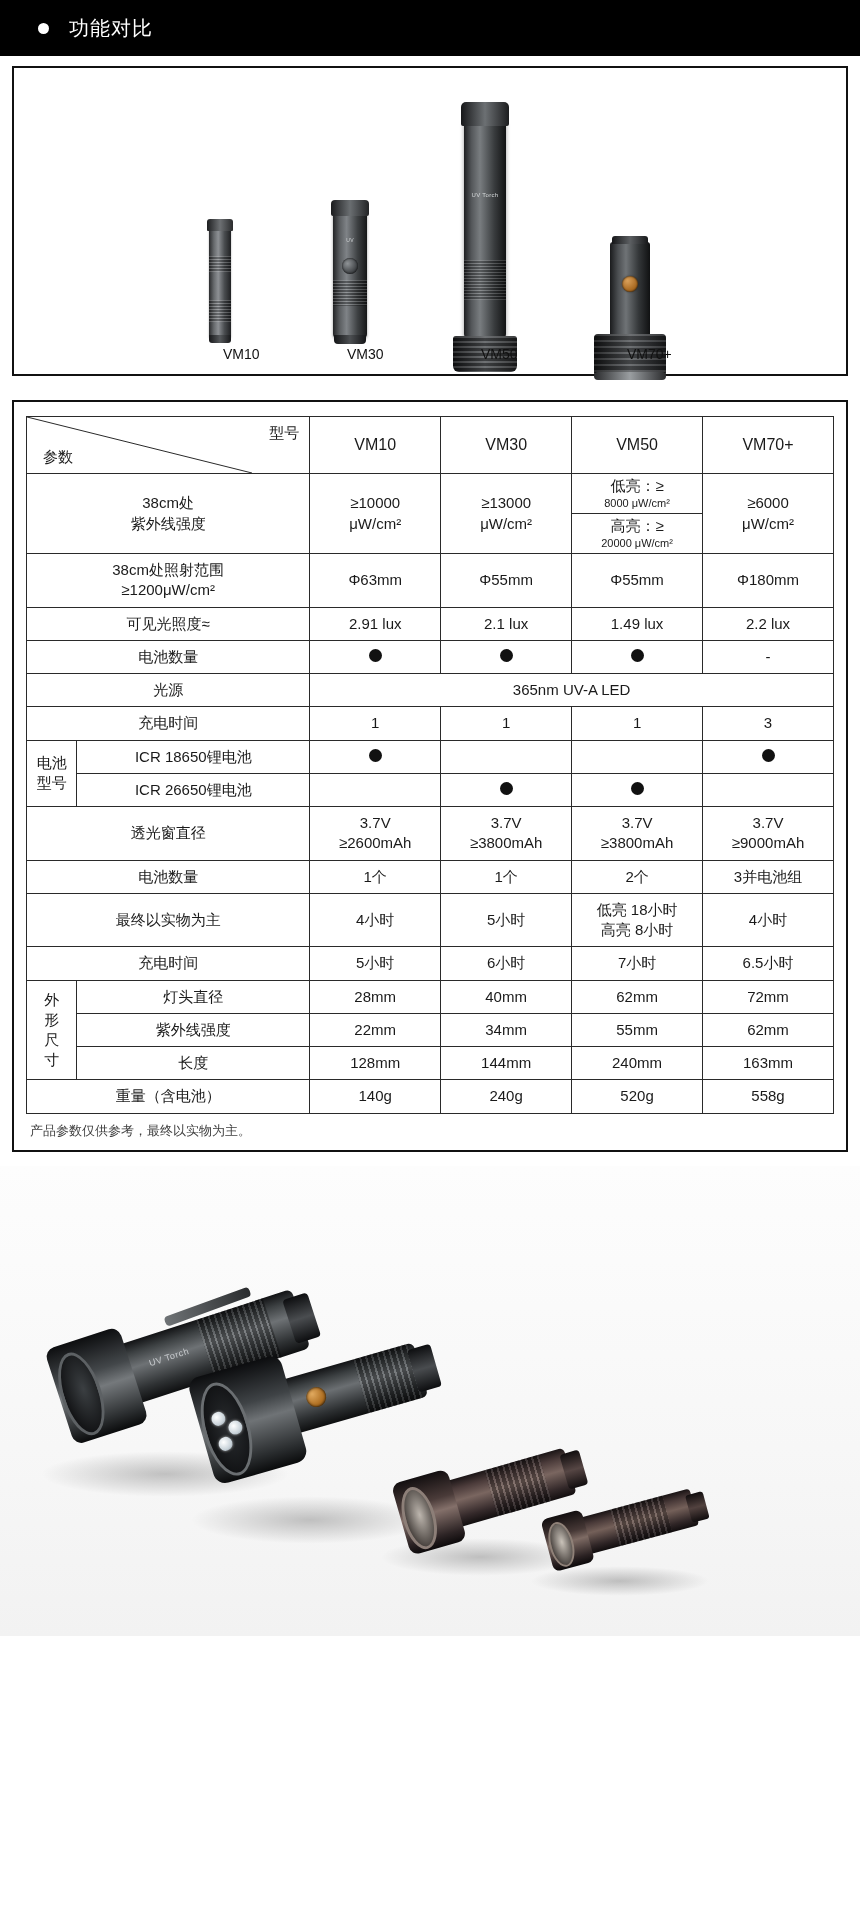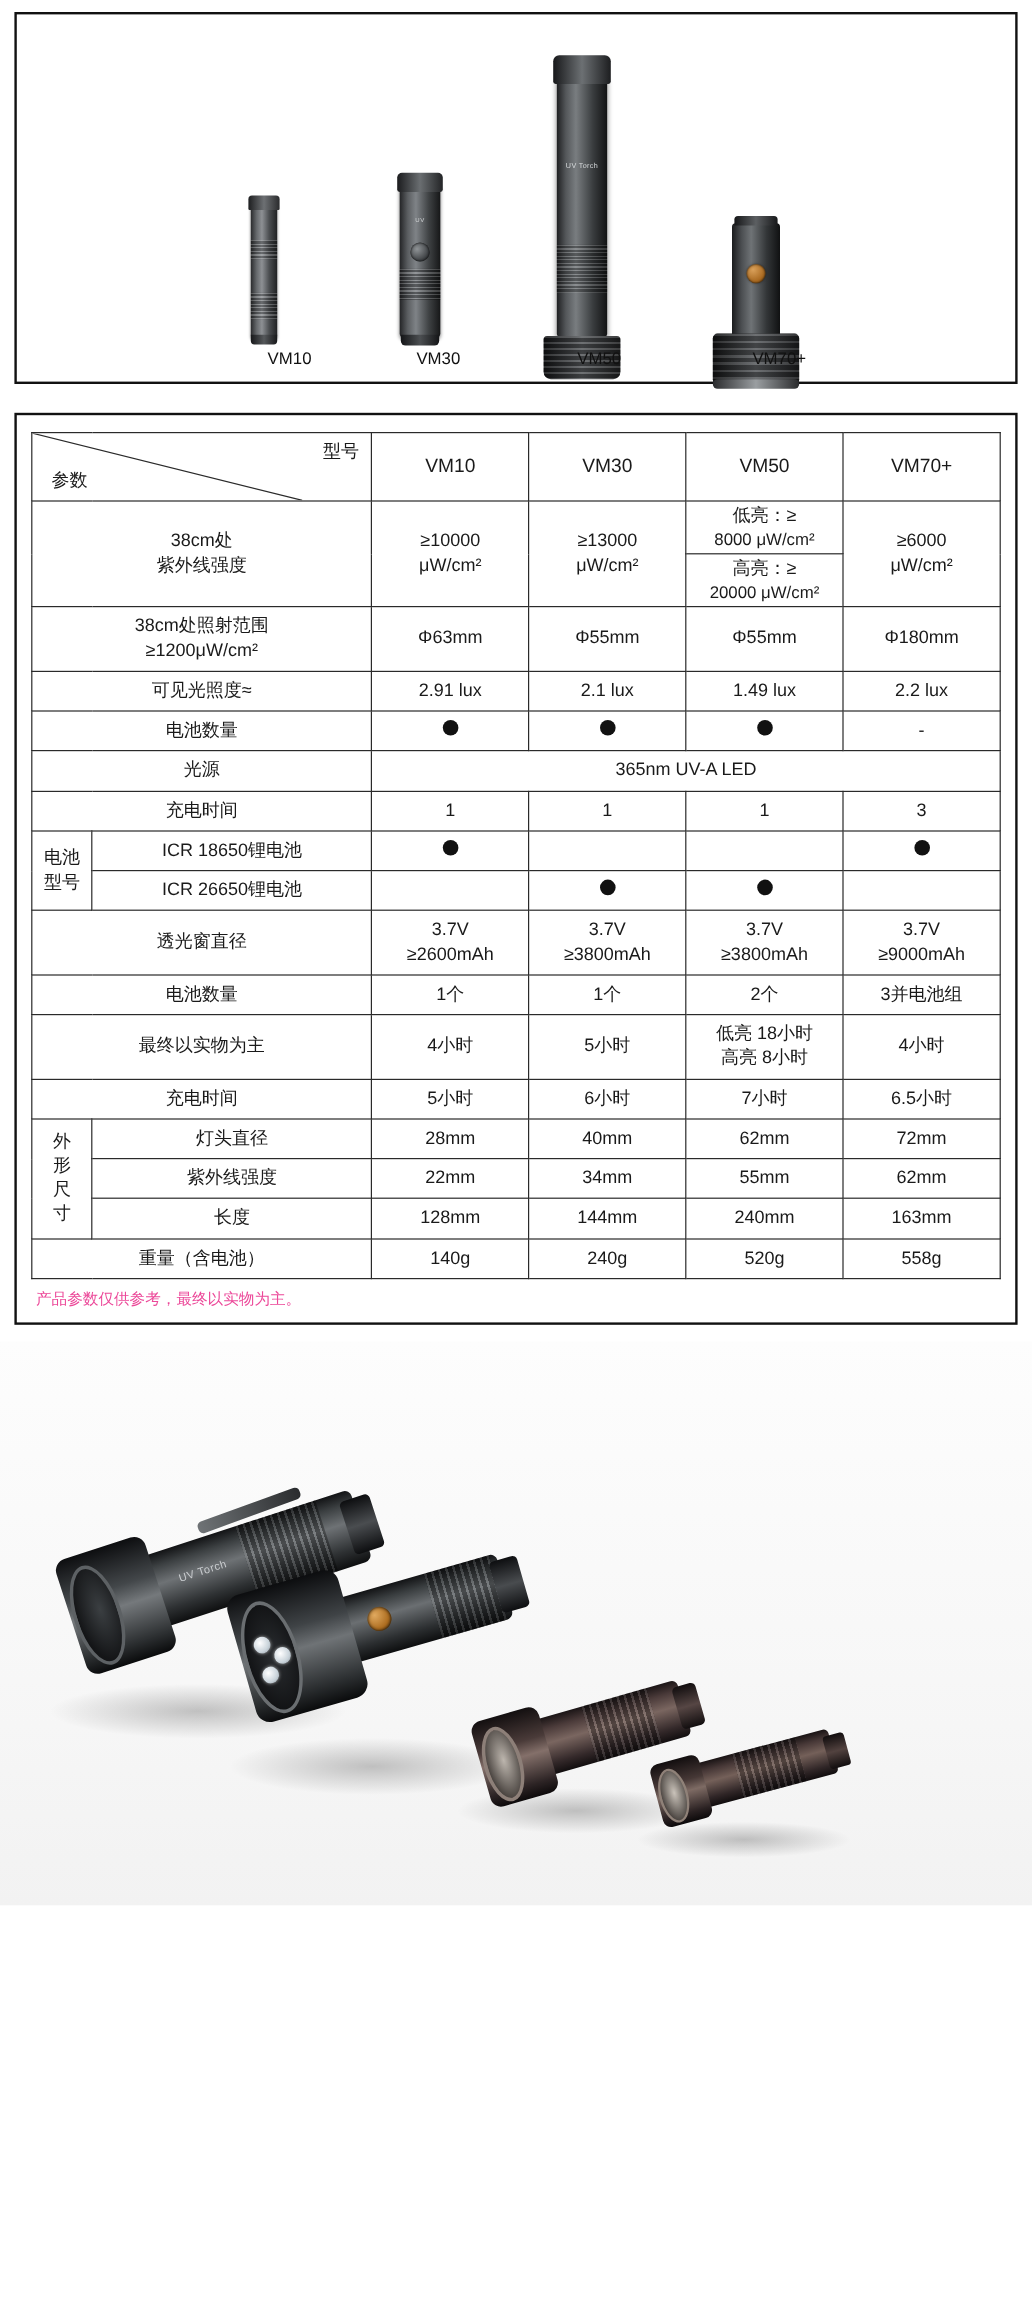--- a/index.html
+++ b/index.html
@@ -254,26 +254,26 @@
     position: absolute; left: 16px; bottom: 6px; font-size: 15px;
   }
   .vhdr { font-size: 16px; }
 
   .dot {
     display: inline-block;
     width: 13px; height: 13px;
     border-radius: 50%;
     background: #111;
   }
-  .sub { font-size: 14px; }
+  .sub { font-size: 11px; }
   .small-note {
     font-size: 13px;
     margin-top: 8px;
     padding-left: 4px;
-    color: #ec4899;
+    color: #404040;
   }
   .tight { padding: 2px 1px !important; }
   .vert-label {
     font-size: 15px;
     line-height: 1.15;
     letter-spacing: 0;
   }
 
   
   .photo-panel {
@@ -444,20 +444,24 @@
   .sh1 { left: 40px;  top: 285px; width: 250px; height: 46px; }
   .sh2 { left: 190px; top: 330px; width: 240px; height: 48px; }
   .sh3 { left: 380px; top: 372px; width: 200px; height: 38px; }
   .sh4 { left: 530px; top: 400px; width: 180px; height: 30px; }
 </style>
 </head>
 <body>
 
 <div class="page">
 
+  <div class="header-bar">
+    <span class="header-bullet"></span>
+    <span class="header-title">功能对比</span>
+  </div>
 
   <div class="lineup-panel">
     <div class="lineup-inner">
 
       <div class="light-col c1">
         <div class="torch t-vm10">
           <span class="ring r1"></span>
           <span class="ring r2"></span>
         </div>
         <span class="light-label">VM10</span>

